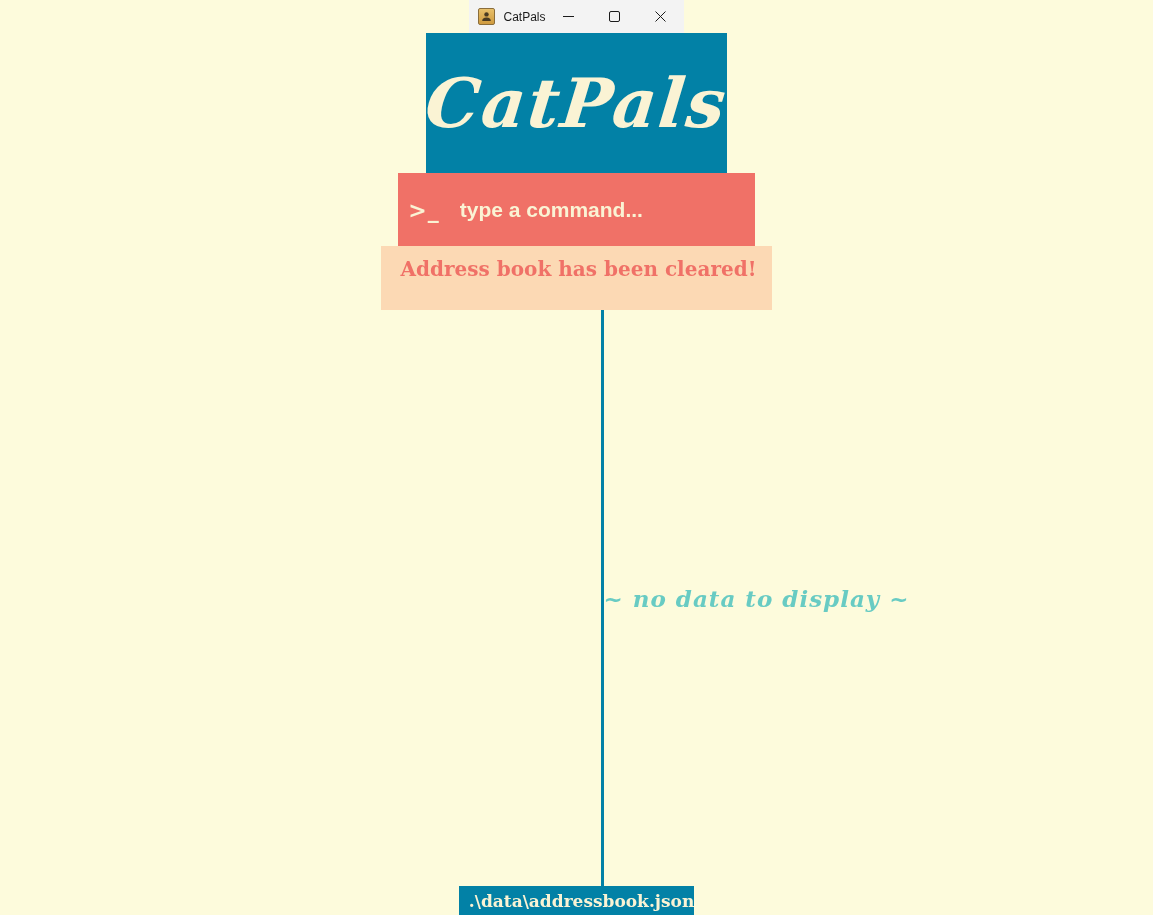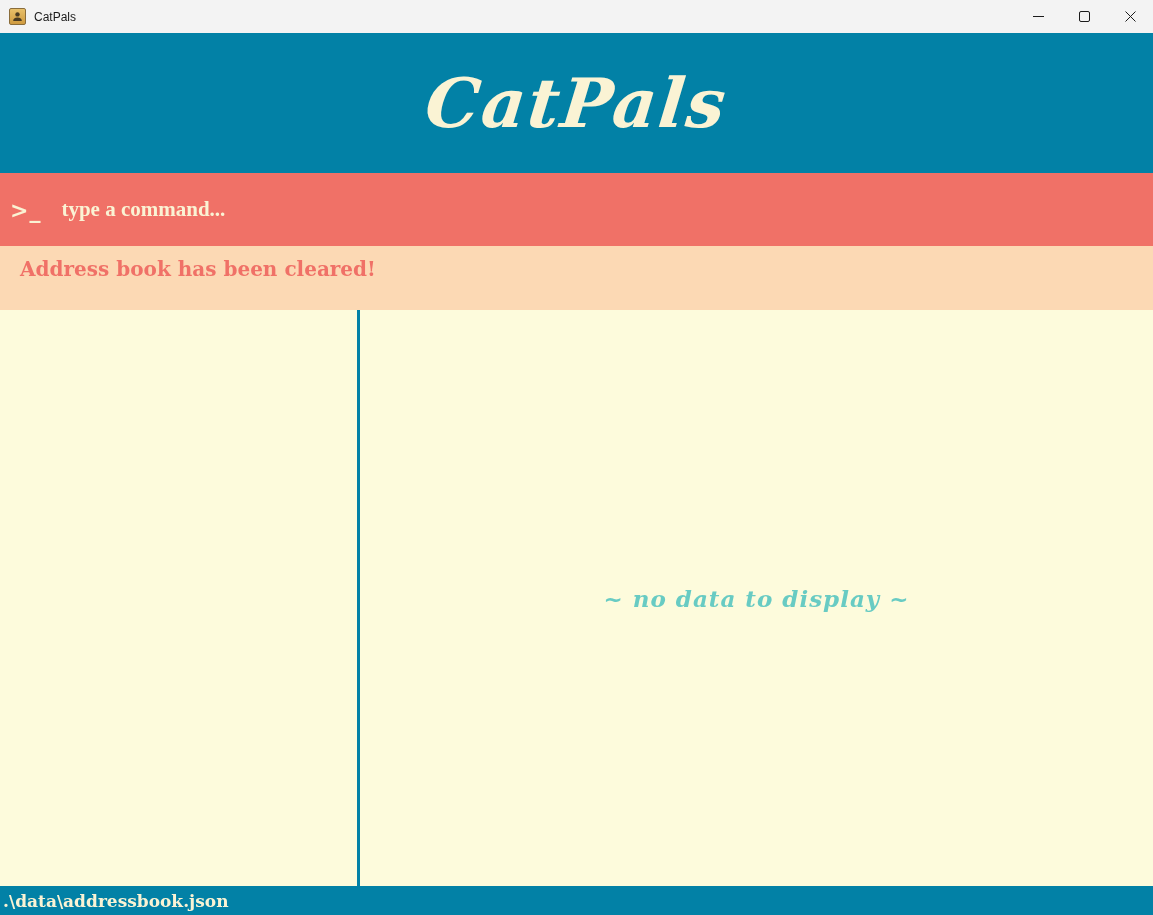--- a/index.html
+++ b/index.html
@@ -5,20 +5,21 @@
   * { margin: 0; padding: 0; box-sizing: border-box; }
   html, body { width: 1153px; height: 915px; overflow: hidden; }
   body {
     font-family: "DejaVu Serif", serif;
     background: #fdfbdc;
   }
   .window {
     width: 1153px; height: 915px;
     display: flex; flex-direction: column;
     background: #fdfbdc;
+    align-items: center;
   }
 
   
   .titlebar {
     height: 33px; flex: 0 0 33px;
     background: #f3f3f3;
     display: flex; align-items: center; justify-content: space-between;
     font-family: "Liberation Sans", "DejaVu Sans", sans-serif;
   }
   .titlebar-left { display: flex; align-items: center; padding-left: 9px; gap: 8px; }
@@ -63,21 +64,21 @@
   }
   .prompt {
     font-weight: bold; font-size: 22px;
     color: #faf3d4;
     letter-spacing: 1px;
   }
   .command-input {
     flex: 1;
     margin-left: 20px; margin-right: 10px;
     background: transparent; border: none; outline: none;
-    font-family: Liberation Serif, serif;
+    font-family: Liberation Sans, sans-serif;
     font-weight: bold; font-size: 21px;
     color: #000000;
     caret-color: #faf3d4;
   }
   .command-input::placeholder { color: #faf3d4; opacity: 1; }
 
   
   .result-display {
     height: 64px; flex: 0 0 64px;
     background: #fcd9b4;
@@ -114,21 +115,21 @@
     font-style: italic; font-weight: bold; font-size: 23px;
     color: #68cbc3;
     letter-spacing: 1px;
   }
 
   
   .status-bar {
     height: 29px; flex: 0 0 29px;
     background: #0281a6;
     display: flex; align-items: center;
-    padding-left: 3px;
+    padding-left: 10px;
   }
   .status-text {
     font-weight: bold; font-size: 17px;
     color: #faf3d4;
   }
 </style>
 </head>
 <body>
 
 <div class="window">

